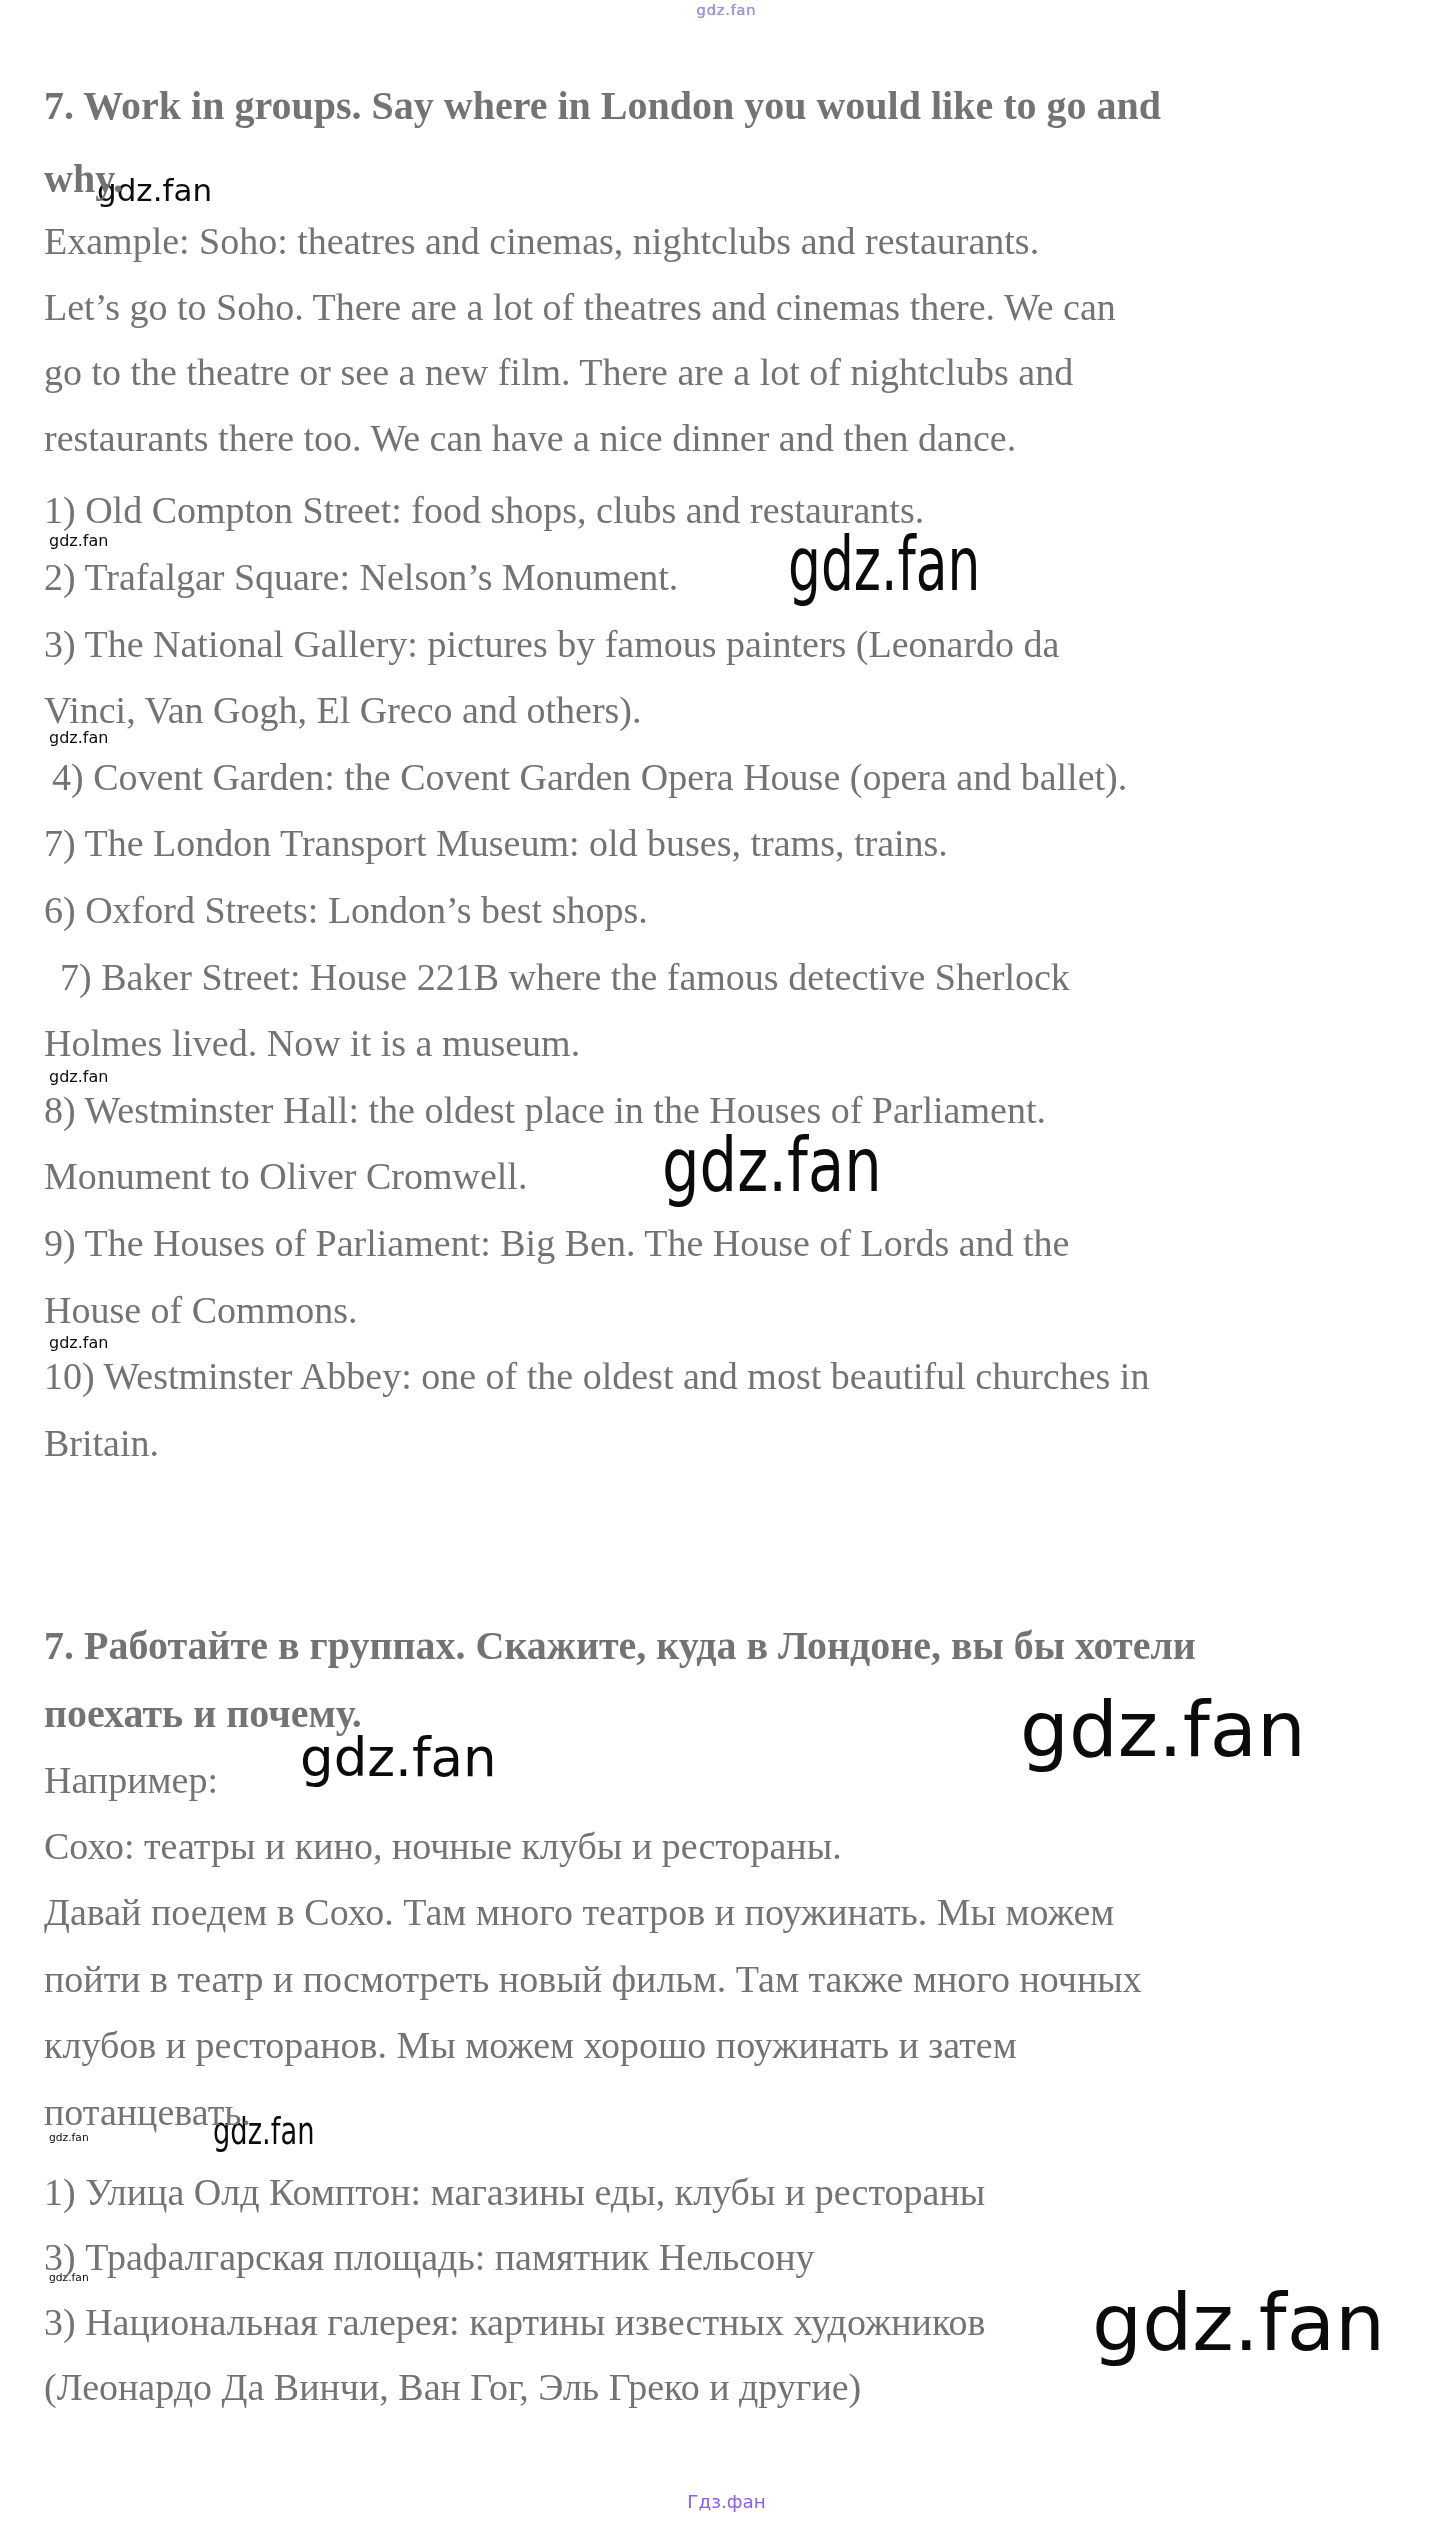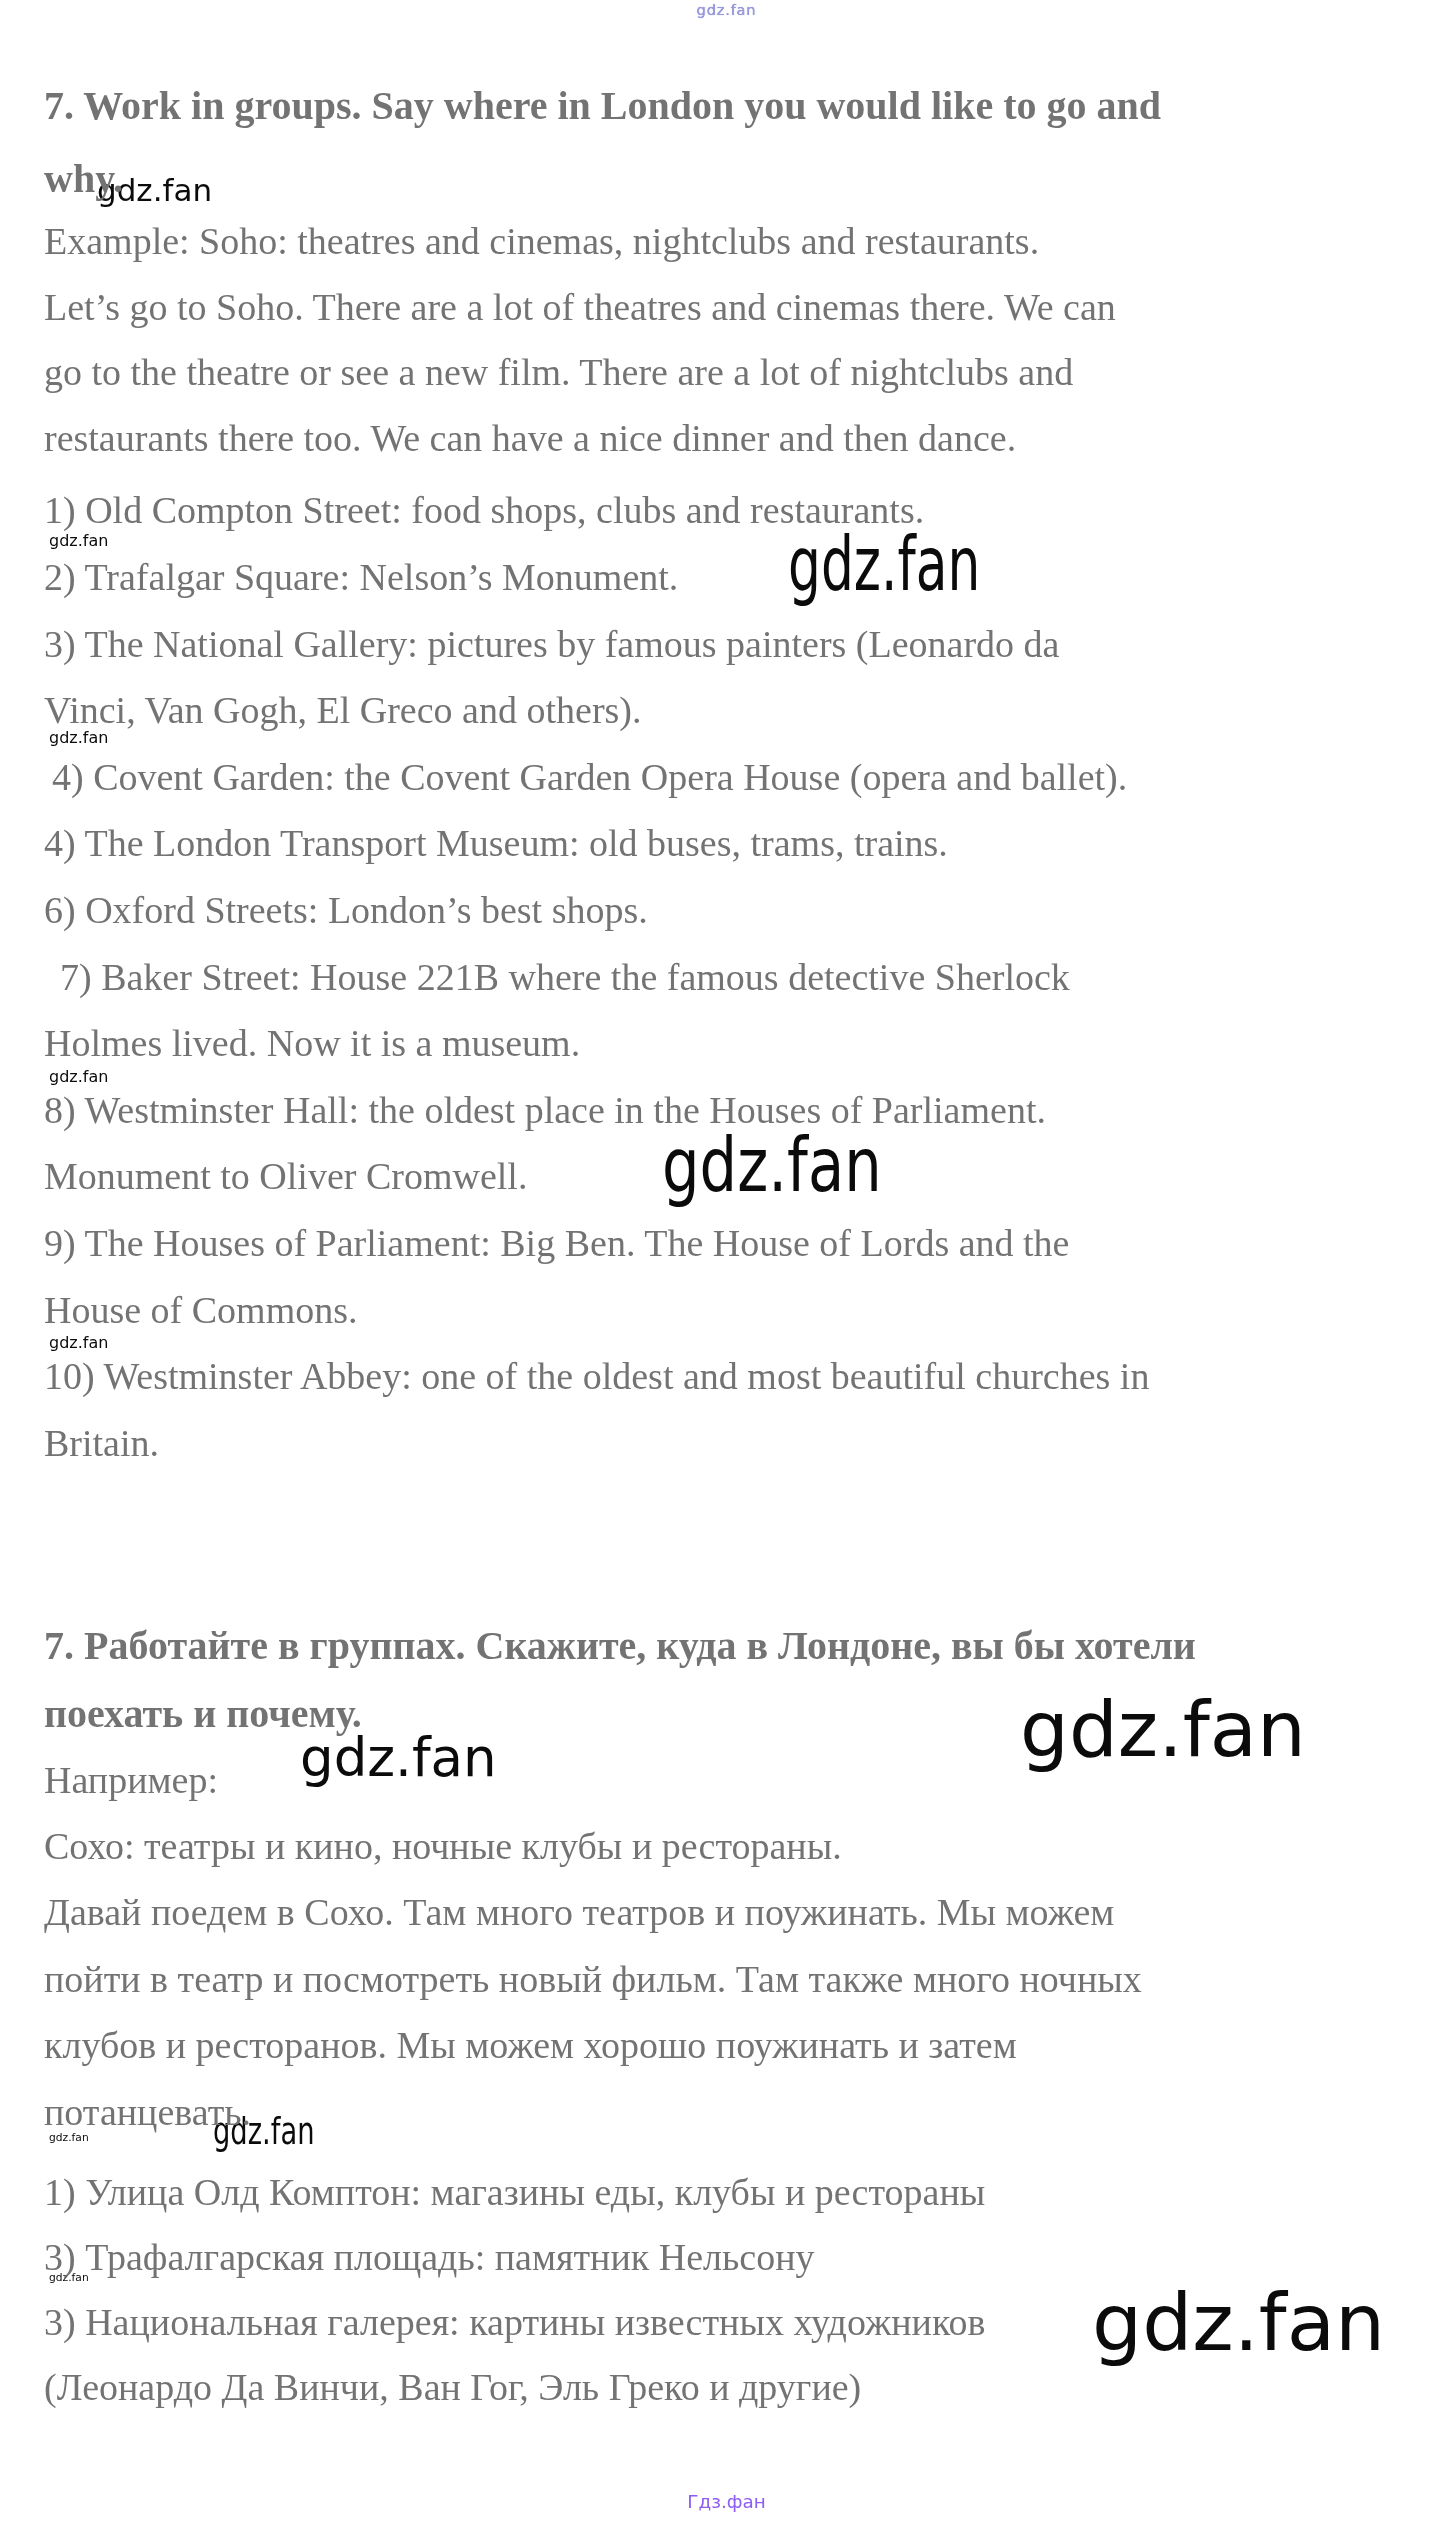--- a/index.html
+++ b/index.html
@@ -62,21 +62,21 @@
     <div class="serif-line bold" style="top: 159px;">why.</div>
     <div class="serif-line" style="top: 222px;">Example: Soho: theatres and cinemas, nightclubs and restaurants.</div>
     <div class="serif-line" style="top: 288px;">Let’s go to Soho. There are a lot of theatres and cinemas there. We can</div>
     <div class="serif-line" style="top: 353px;">go to the theatre or see a new film. There are a lot of nightclubs and</div>
     <div class="serif-line" style="top: 419px;">restaurants there too. We can have a nice dinner and then dance.</div>
     <div class="serif-line" style="top: 491px;">1) Old Compton Street: food shops, clubs and restaurants.</div>
     <div class="serif-line" style="top: 558px;">2) Trafalgar Square: Nelson’s Monument.</div>
     <div class="serif-line" style="top: 625px;">3) The National Gallery: pictures by famous painters (Leonardo da</div>
     <div class="serif-line" style="top: 691px;">Vinci, Van Gogh, El Greco and others).</div>
     <div class="serif-line" style="top: 758px; margin-left: 8px;">4) Covent Garden: the Covent Garden Opera House (opera and ballet).</div>
-    <div class="serif-line" style="top: 824px;">4) The London Transport Museum: old buses, trams, trains.</div>
+    <div class="serif-line" style="top: 824px;">7) The London Transport Museum: old buses, trams, trains.</div>
     <div class="serif-line" style="top: 891px;">6) Oxford Streets: London’s best shops.</div>
     <div class="serif-line" style="top: 958px; margin-left: 16px;">7) Baker Street: House 221B where the famous detective Sherlock</div>
     <div class="serif-line" style="top: 1024px;">Holmes lived. Now it is a museum.</div>
     <div class="serif-line" style="top: 1091px;">8) Westminster Hall: the oldest place in the Houses of Parliament.</div>
     <div class="serif-line" style="top: 1157px;">Monument to Oliver Cromwell.</div>
     <div class="serif-line" style="top: 1224px;">9) The Houses of Parliament: Big Ben. The House of Lords and the</div>
     <div class="serif-line" style="top: 1291px;">House of Commons.</div>
     <div class="serif-line" style="top: 1357px;">10) Westminster Abbey: one of the oldest and most beautiful churches in</div>
     <div class="serif-line" style="top: 1424px;">Britain.</div>
     <div class="serif-line bold" style="top: 1626px;">7. Работайте в группах. Скажите, куда в Лондоне, вы бы хотели</div>

